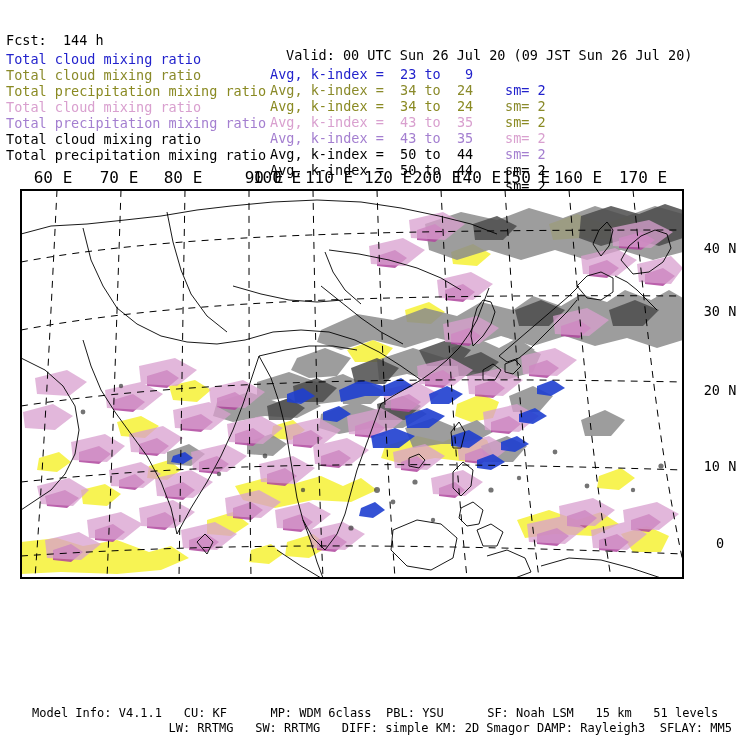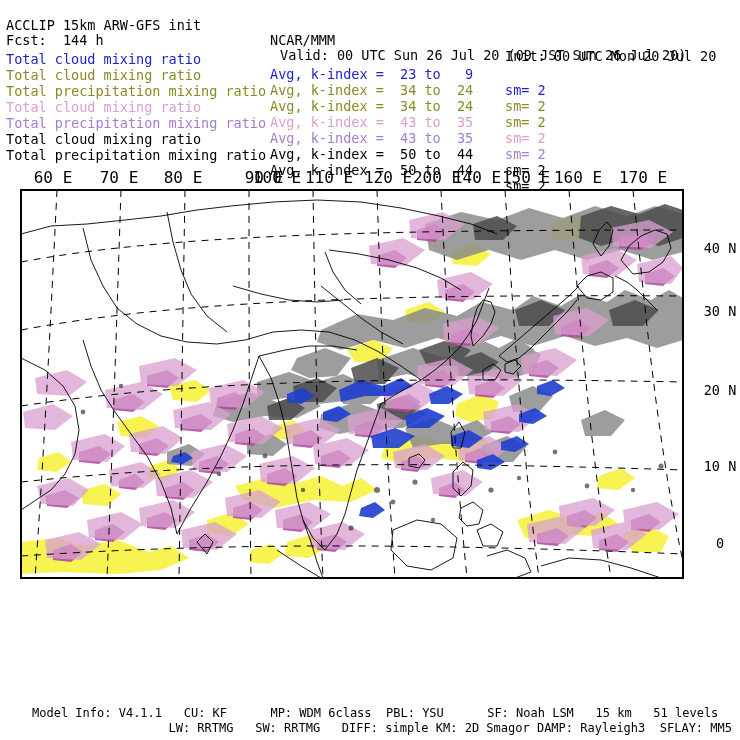--- a/index.html
+++ b/index.html
@@ -29,21 +29,21 @@
   .hdr-row {
     position: absolute;
     left: 0;
     width: 740px;
     height: 16px;
     white-space: pre;
   }
   .col-a { position: absolute; left: 6px; }
   .col-b { position: absolute; left: 270px; }
   .col-c { position: absolute; left: 505px; }
-  .col-b-wide { position: absolute; left: 280px; }
+  .col-b-wide { position: absolute; left: 286px; }
 
   .c-black  { color: #000000; }
   .c-blue   { color: #2222cc; }
   .c-olive  { color: #8a8a2a; }
   .c-olive2 { color: #8a8a22; }
   .c-pink   { color: #d9a0cf; }
   .c-purple2{ color: #a47fd0; }
 
   
   .lon-axis {
@@ -105,25 +105,20 @@
     left: 32px;
     width: 700px;
     height: 15px;
   }
 </style>
 </head>
 <body>
 
 <div class="header">
 
-  <div class="hdr-row" style="top:2px;">
-    <span class="col-a c-black">ACCLIP 15km ARW-GFS init</span>
-    <span class="col-b c-black">NCAR/MMM</span>
-    <span class="col-c c-black">Init: 00 UTC Mon 20 Jul 20</span>
-  </div>
 
   <div class="hdr-row" style="top:17px;">
     <span class="col-a c-black">Fcst:  144 h</span>
     <span class="col-b-wide c-black">Valid: 00 UTC Sun 26 Jul 20 (09 JST Sun 26 Jul 20)</span>
   </div>
 
   <div class="hdr-row" style="top:36px;">
     <span class="col-a c-blue">Total cloud mixing ratio</span>
     <span class="col-b c-blue">Avg, k-index =  23 to   9</span>
     <span class="col-c c-blue">sm= 2</span>

